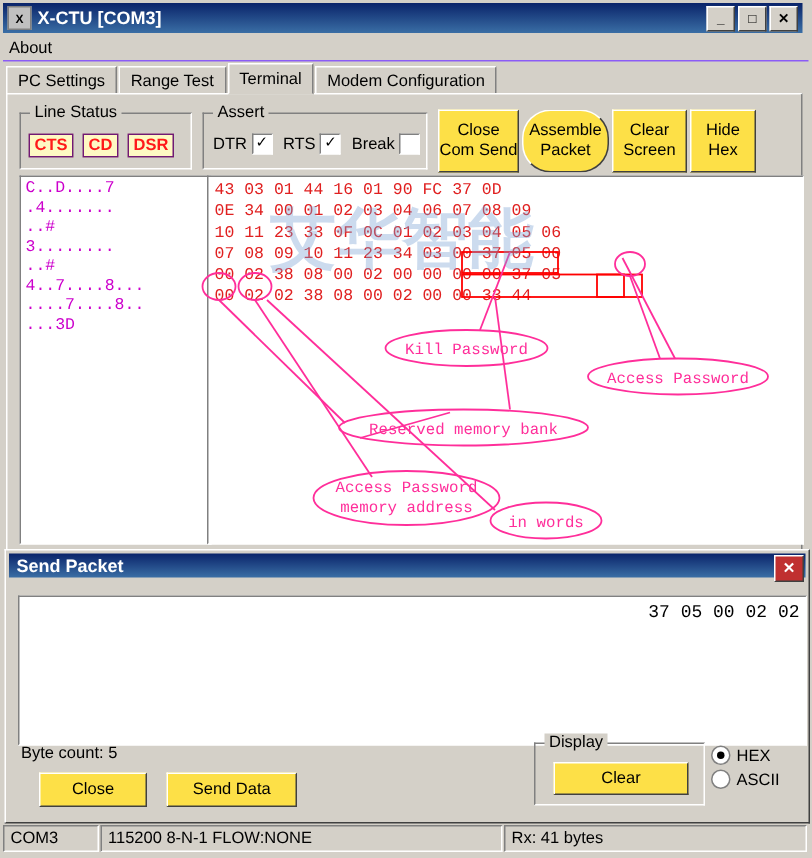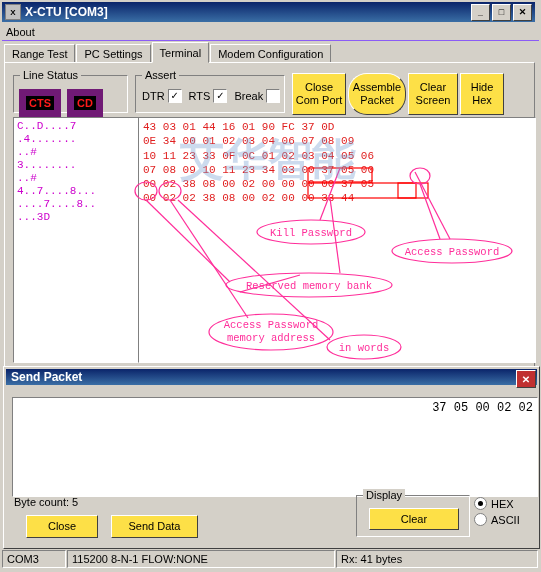--- a/index.html
+++ b/index.html
@@ -68,23 +68,23 @@
     position:absolute;border:1px solid #808080;
     border-right-color:#fff;border-bottom-color:#fff;
   }
   .groupbox > .gb-title{
     position:absolute;top:-7px;left:6px;background:#d4d0c8;
     padding:0 3px;font-size:11px;color:#000;
   }
   .linestatus{left:8px;top:12px;width:113px;height:36px;}
   .assert{left:130px;top:12px;width:148px;height:36px;}
   .led{
-    display:inline-block;background:#000000;color:#ff1a1a;
+    display:inline-block;background:#fef9c3;color:#ff1a1a;
     font-size:11px;font-weight:bold;padding:1px 3px;margin-right:3px;
-    border:7px solid #701a75;font-family:"Liberation Sans",sans-serif;
+    border:1px solid #701a75;font-family:"Liberation Sans",sans-serif;
   }
   .leds{position:absolute;left:5px;top:13px;}
   .chk-row{position:absolute;top:13px;left:6px;display:flex;align-items:center;font-size:11px;}
   .chk{display:inline-flex;align-items:center;margin-right:7px;}
   .chkbox{
     width:12px;height:12px;background:#fff;border:1px solid;
     border-color:#808080 #fff #fff #808080;margin-left:3px;
     display:inline-flex;align-items:center;justify-content:center;
     font-size:10px;line-height:1;color:#000;
   }
@@ -179,22 +179,22 @@
       <div class="tb-btn">□</div>
       <div class="tb-btn close">✕</div>
     </div>
   </div>
 
   <div class="menubar">
     <span>About</span>
   </div>
 
   <div class="tabstrip">
+    <div class="tab">PC Settings</div>
     <div class="tab">Range Test</div>
-    <div class="tab">PC Settings</div>
     <div class="tab active">Terminal</div>
     <div class="tab">Modem Configuration</div>
   </div>
 
   <div class="panel">
 
     <div class="groupbox linestatus">
       <span class="gb-title">Line Status</span>
       <div class="leds">
         <span class="led">CTS</span>
@@ -216,21 +216,21 @@
         </span>
         <span class="chk">
           <span>Break</span>
           <span class="chkbox"></span>
         </span>
       </div>
     </div>
 
     <div class="btn topbtn" style="left:287px;width:52px;">
       <span>Close</span>
-      <span>Com Port</span>
+      <span>Com Send</span>
     </div>
     <div class="btn topbtn" style="left:343px;width:56px;border-radius:19px;">
       <span>Assemble</span>
       <span>Packet</span>
     </div>
     <div class="btn topbtn" style="left:403px;width:48px;">
       <span>Clear</span>
       <span>Screen</span>
     </div>
     <div class="btn topbtn" style="left:455px;width:42px;">

